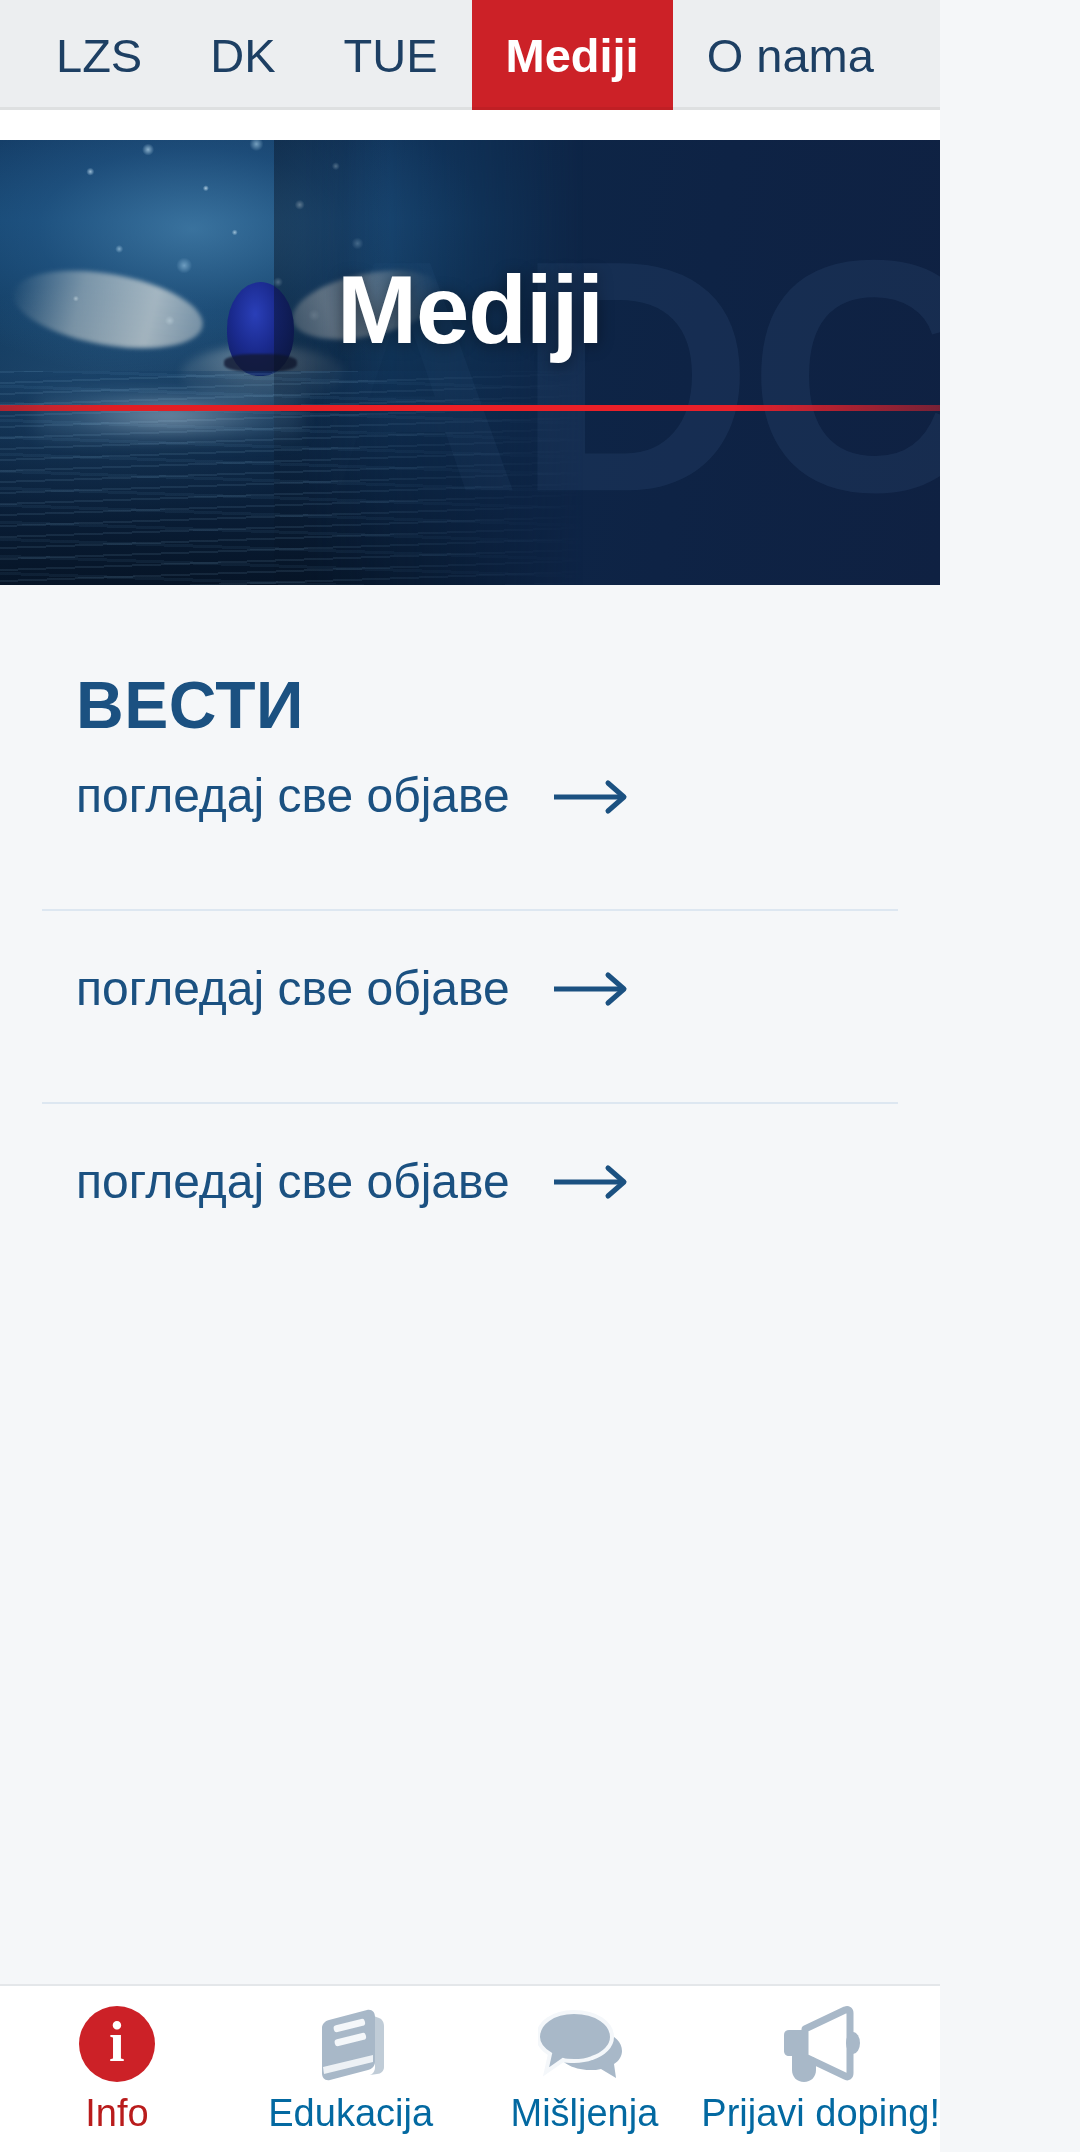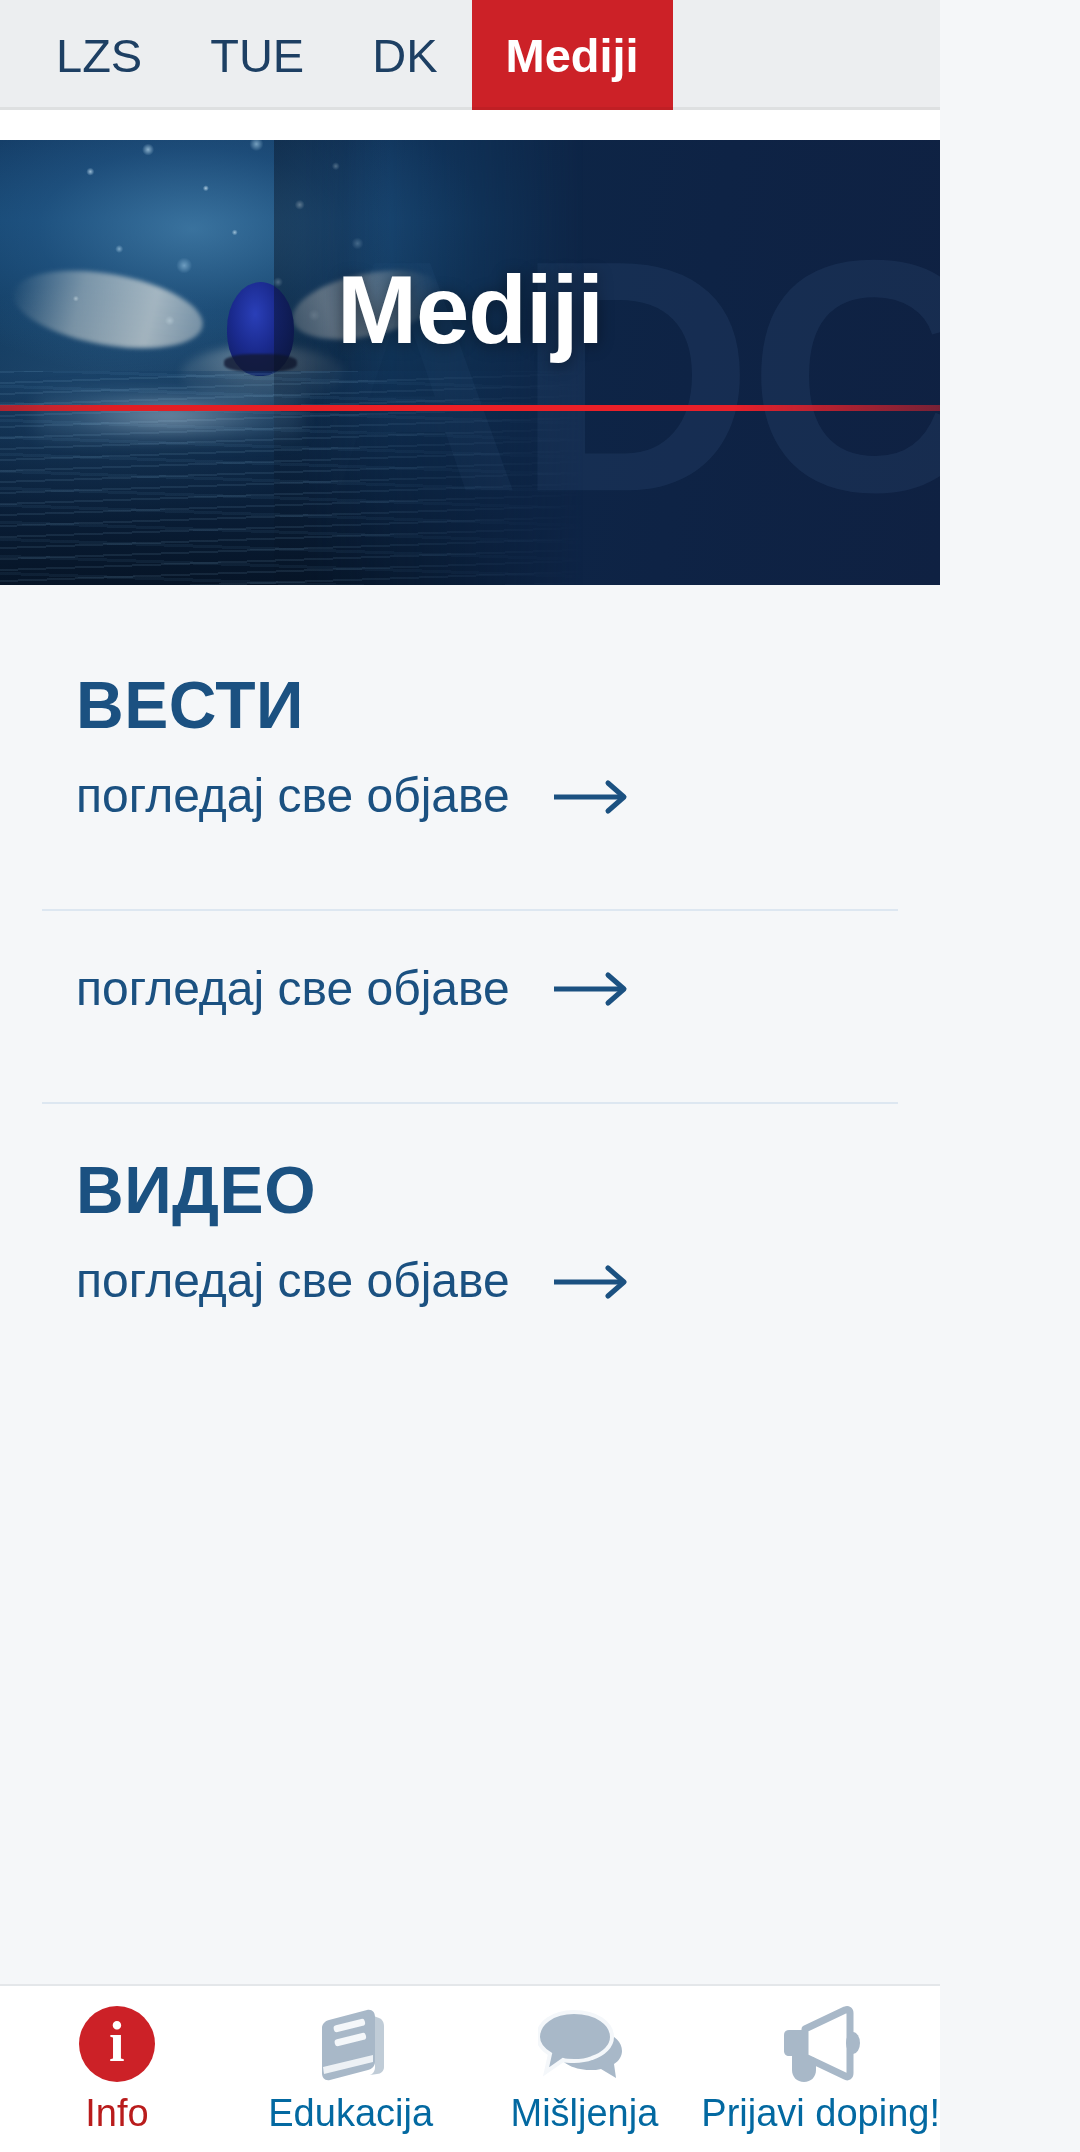--- a/index.html
+++ b/index.html
@@ -343,27 +343,30 @@
 <body>
 
 <div id="app">
 
   <nav class="topnav">
     <div class="topnav-inner">
       <div class="nav-item">
         <span>LZS</span>
       </div>
       <div class="nav-item">
+        <span>DK</span>
+      </div>
+      <div class="nav-item">
         <span>TUE</span>
-      </div>
-      <div class="nav-item">
-        <span>DK</span>
       </div>
       <div class="nav-item active">
         <span>Mediji</span>
+      </div>
+      <div class="nav-item">
+        <span>O nama</span>
       </div>
     </div>
     <div class="topnav-shadow"></div>
   </nav>
 
   <div class="nav-gap"></div>
 
   <header class="hero">
     <div class="hero-base"></div>
 
@@ -417,21 +420,20 @@
             </svg>
           </span>
         </a>
       </div>
     </section>
 
     <div class="divider"></div>
 
     <section class="section">
       <div class="section-body">
-        <h2 class="section-title">ВИДЕО</h2>
         <a class="section-link">
           <span class="section-link-text">погледај све објаве</span>
           <span class="section-arrow">
             <svg width="84" height="38" viewBox="0 0 84 38" aria-hidden="true">
               <line x1="2" y1="19" x2="70" y2="19" stroke="currentColor" stroke-width="5"></line>
               <polyline points="56,5 72,19 56,33" fill="none" stroke="currentColor" stroke-width="5" stroke-linecap="round" stroke-linejoin="round"></polyline>
             </svg>
           </span>
         </a>
       </div>

